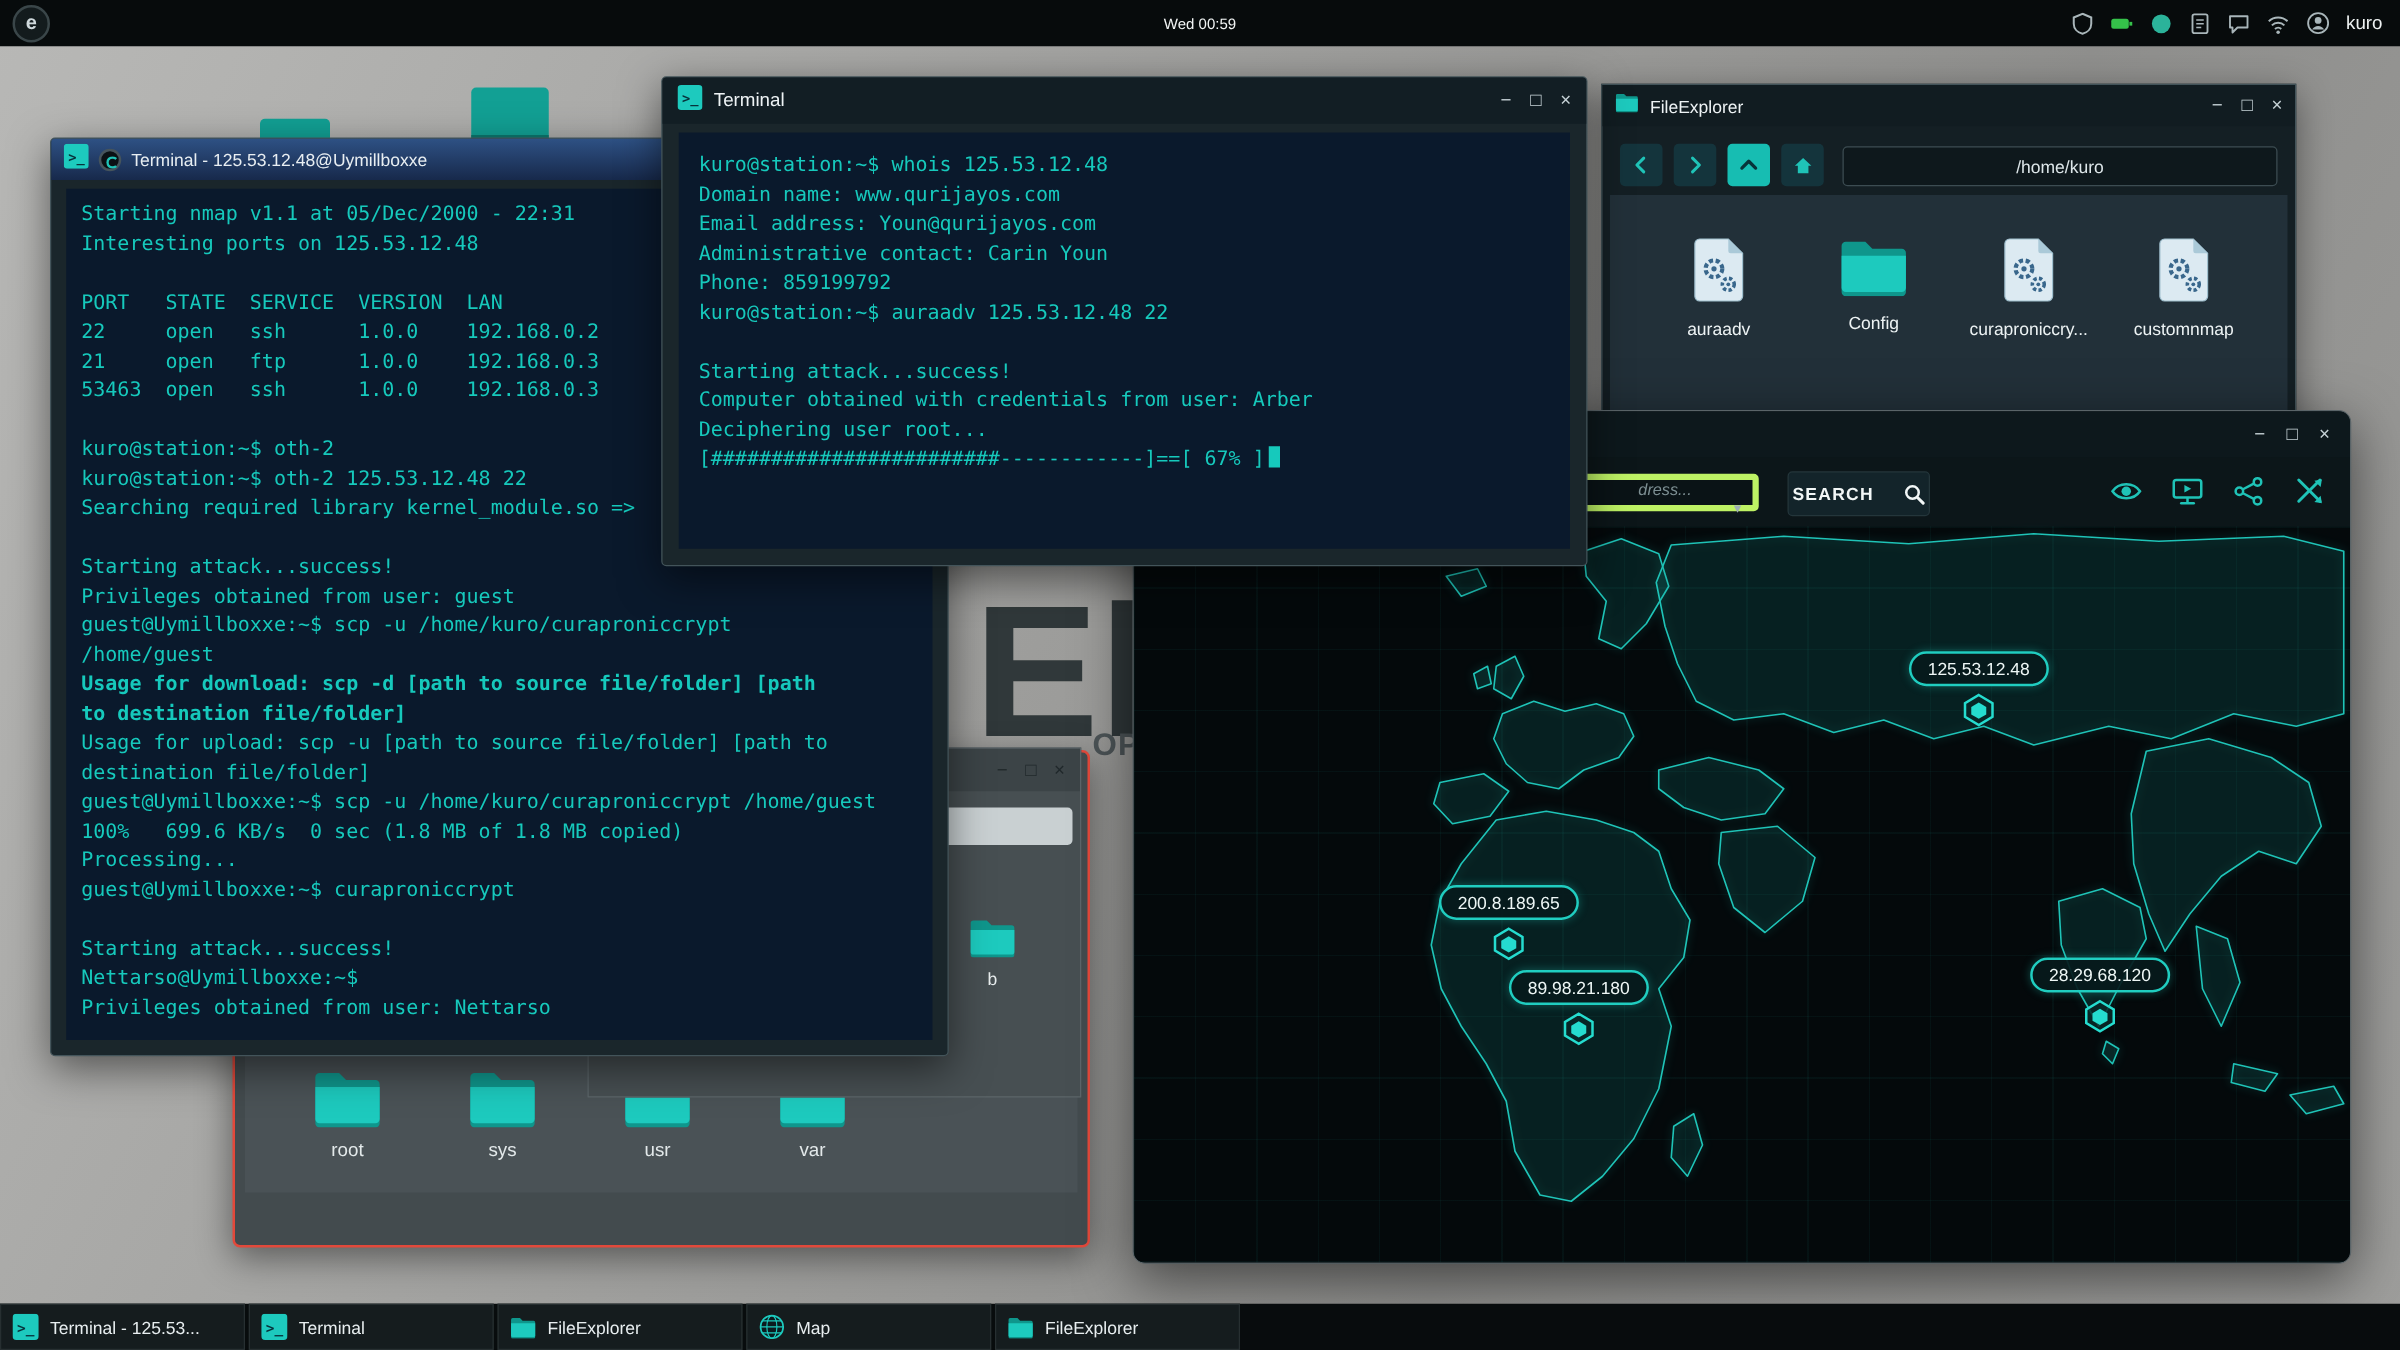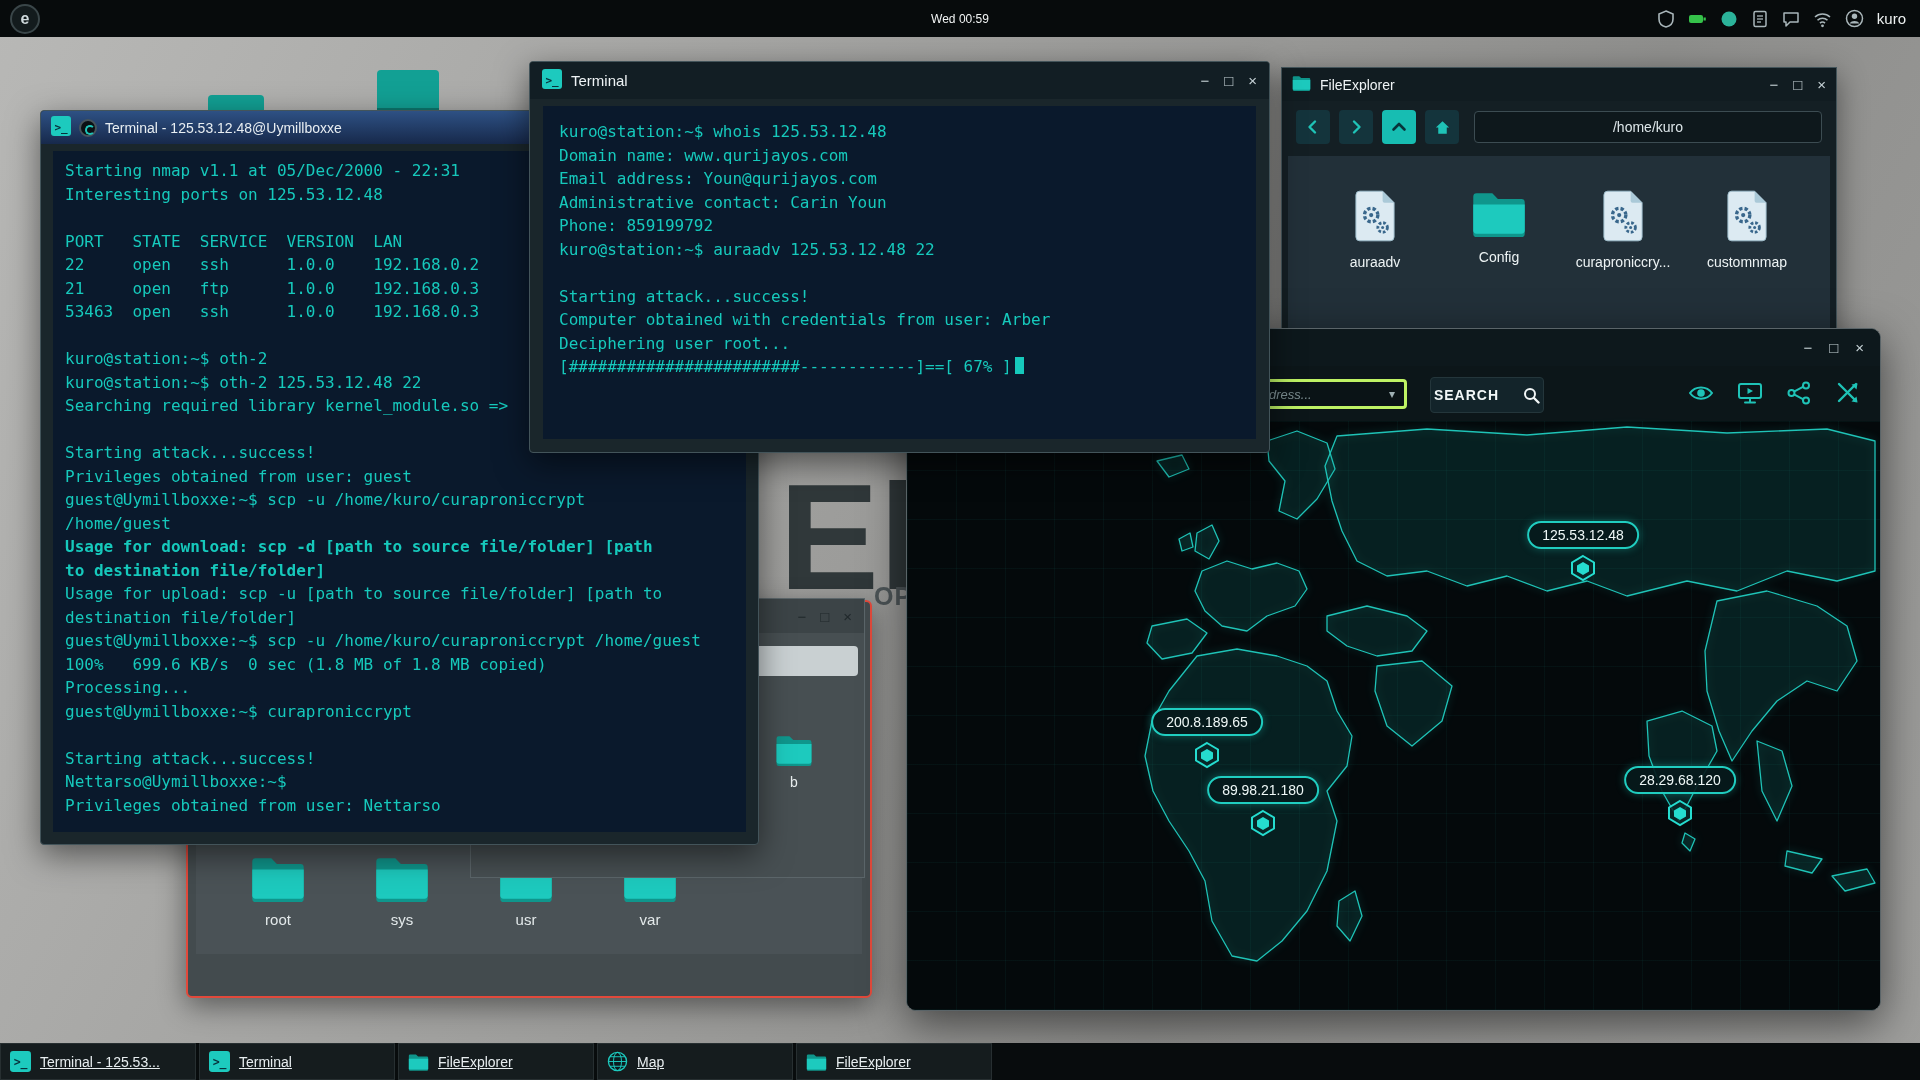--- a/index.html
+++ b/index.html
@@ -52,51 +52,51 @@
   .tline{white-space:pre;font-family:"DejaVu Sans Mono",monospace;font-size:16px;line-height:23.5px;color:#16c9bc;}
   .tline.bold{font-weight:bold;}
   .cursor{display:inline-block;width:9px;height:17px;background:#16c9bc;vertical-align:-2px;margin-left:3px;}
   .badge-circle{width:18px;height:18px;border-radius:50%;background:#0b1014;border:2px solid #46545c;box-sizing:border-box;position:relative;}
   .badge-circle::after{content:"";position:absolute;left:4px;top:4px;width:6px;height:6px;border-radius:50%;border:2px solid #1fc3b7;border-right-color:transparent;}
   
   #win-fe{left:1281px;top:67px;width:556px;height:470px;z-index:5;background:#141f24;border:1px solid #43545a;box-shadow:0 8px 28px rgba(0,0,0,.45);}
   .fe-title{height:33px;background:#111c21;display:flex;align-items:center;gap:9px;padding:0 10px;}
   .fe-title .t-label{color:#eef3f5;font-size:14px;}
   .fe-title .ctrl{color:#c6d2d6;}
-  .fe-toolbar{position:absolute;top:37px;left:6px;right:6px;height:44px;display:flex;align-items:center;gap:9px;padding:0 8px;box-sizing:border-box;}
+  .fe-toolbar{position:absolute;top:37px;left:6px;right:6px;height:44px;display:flex;align-items:flex-end;gap:9px;padding:0 8px;box-sizing:border-box;}
   .nav-btn{width:34px;height:34px;border-radius:4px;display:flex;align-items:center;justify-content:center;flex:0 0 auto;}
   .nav-dark{background:#14343c;}
   .nav-teal{background:#17bdb2;}
   .fe-path{flex:1;height:30px;background:#0e181c;border:1px solid #3c4c52;border-radius:4px;color:#dde6e9;font-size:14px;display:flex;align-items:center;justify-content:center;margin-left:6px;}
   .fe-content{position:absolute;left:6px;right:6px;top:88px;bottom:6px;background:#223039;}
   #fe-items{display:flex;padding:34px 0 0 28px;gap:6px;}
   .fe-item{width:118px;text-align:center;}
   .fe-label{margin-top:8px;color:#edf3f4;font-size:14px;white-space:nowrap;overflow:hidden;}
   
   #win-map{left:906px;top:328px;width:975px;height:683px;z-index:6;background:#0b1619;border:1px solid #5a6468;border-radius:10px;overflow:hidden;box-shadow:0 12px 44px rgba(0,0,0,.55);}
   .map-title{height:37px;background:#0d181c;display:flex;align-items:center;justify-content:flex-end;gap:17px;padding-right:16px;color:#c6d2d6;}
   .map-toolbar{position:absolute;top:37px;left:0;right:0;height:55px;background:#0c1619;border-bottom:1px solid #17272b;}
-  .addr-box{position:absolute;left:350px;top:13px;width:150px;height:30px;background:#0a1316;border:3px solid #bef264;border-radius:4px;display:flex;align-items:center;padding:0 9px;box-sizing:border-box;color:#7d8f93;font-style:italic;font-size:13px;}
+  .addr-box{position:absolute;left:350px;top:13px;width:150px;height:30px;background:#0a1316;border:5px solid #bef264;border-radius:4px;display:flex;align-items:center;padding:0 9px;box-sizing:border-box;color:#7d8f93;font-style:italic;font-size:13px;flex-direction:column;}
   .addr-box .chev{margin-left:auto;color:#9fb0b4;font-style:normal;font-size:12px;}
   .search-btn{position:absolute;left:523px;top:11px;width:112px;height:34px;background:#13242a;border:1px solid #24363b;border-radius:4px;display:flex;align-items:center;justify-content:center;gap:24px;color:#f2f7f7;font-weight:bold;font-size:14px;letter-spacing:1px;}
   .map-icons{position:absolute;right:19px;top:14px;display:flex;gap:23px;}
   .map-area{position:absolute;left:0;right:0;top:92px;bottom:0;background:#04090b;}
   .map-area::before{content:"";position:absolute;inset:0;
     background-image:repeating-linear-gradient(0deg,rgba(31,195,183,.05) 0 1px,transparent 1px 49px),
                      repeating-linear-gradient(90deg,rgba(31,195,183,.05) 0 1px,transparent 1px 49px);}
   svg.world{position:absolute;inset:0;filter:drop-shadow(0 0 4px rgba(32,200,188,.35));}
   .country{fill:rgba(24,150,142,.12);stroke:#1fc3b7;stroke-width:1.3;stroke-linejoin:round;}
   .ip-pill{position:absolute;transform:translate(-50%,-50%);background:rgba(7,26,28,.92);border:2px solid #20cdc0;border-radius:15px;
     padding:4px 13px;color:#eef7f6;font-size:14px;white-space:nowrap;z-index:3;box-shadow:0 0 8px rgba(32,205,192,.35);}
   .hex-marker{position:absolute;transform:translate(-50%,-50%);z-index:2;display:flex;}
   
   #taskbar{position:absolute;left:0;right:0;bottom:0;height:37px;background:#080c0d;display:flex;gap:3px;z-index:30;align-items:stretch;}
   .tb-item{width:196px;display:flex;align-items:center;gap:9px;padding-left:9px;background:#151c1e;border:1px solid #272f31;box-sizing:border-box;}
   .tb-icon{display:flex;flex:0 0 auto;}
-  .tb-label{color:#e8eef0;font-size:14px;white-space:nowrap;overflow:hidden;text-decoration:underline;}
+  .tb-label{color:#e8eef0;font-size:14px;white-space:nowrap;overflow:hidden;}
 </style>
 </head>
 <body>
 
 <div id="screen">
 
   <div class="wm-big">El</div>
   <div class="wm-small">OPER</div>
   <div class="dshape dshape1"></div>
   <div class="dshape dshape2"></div>

